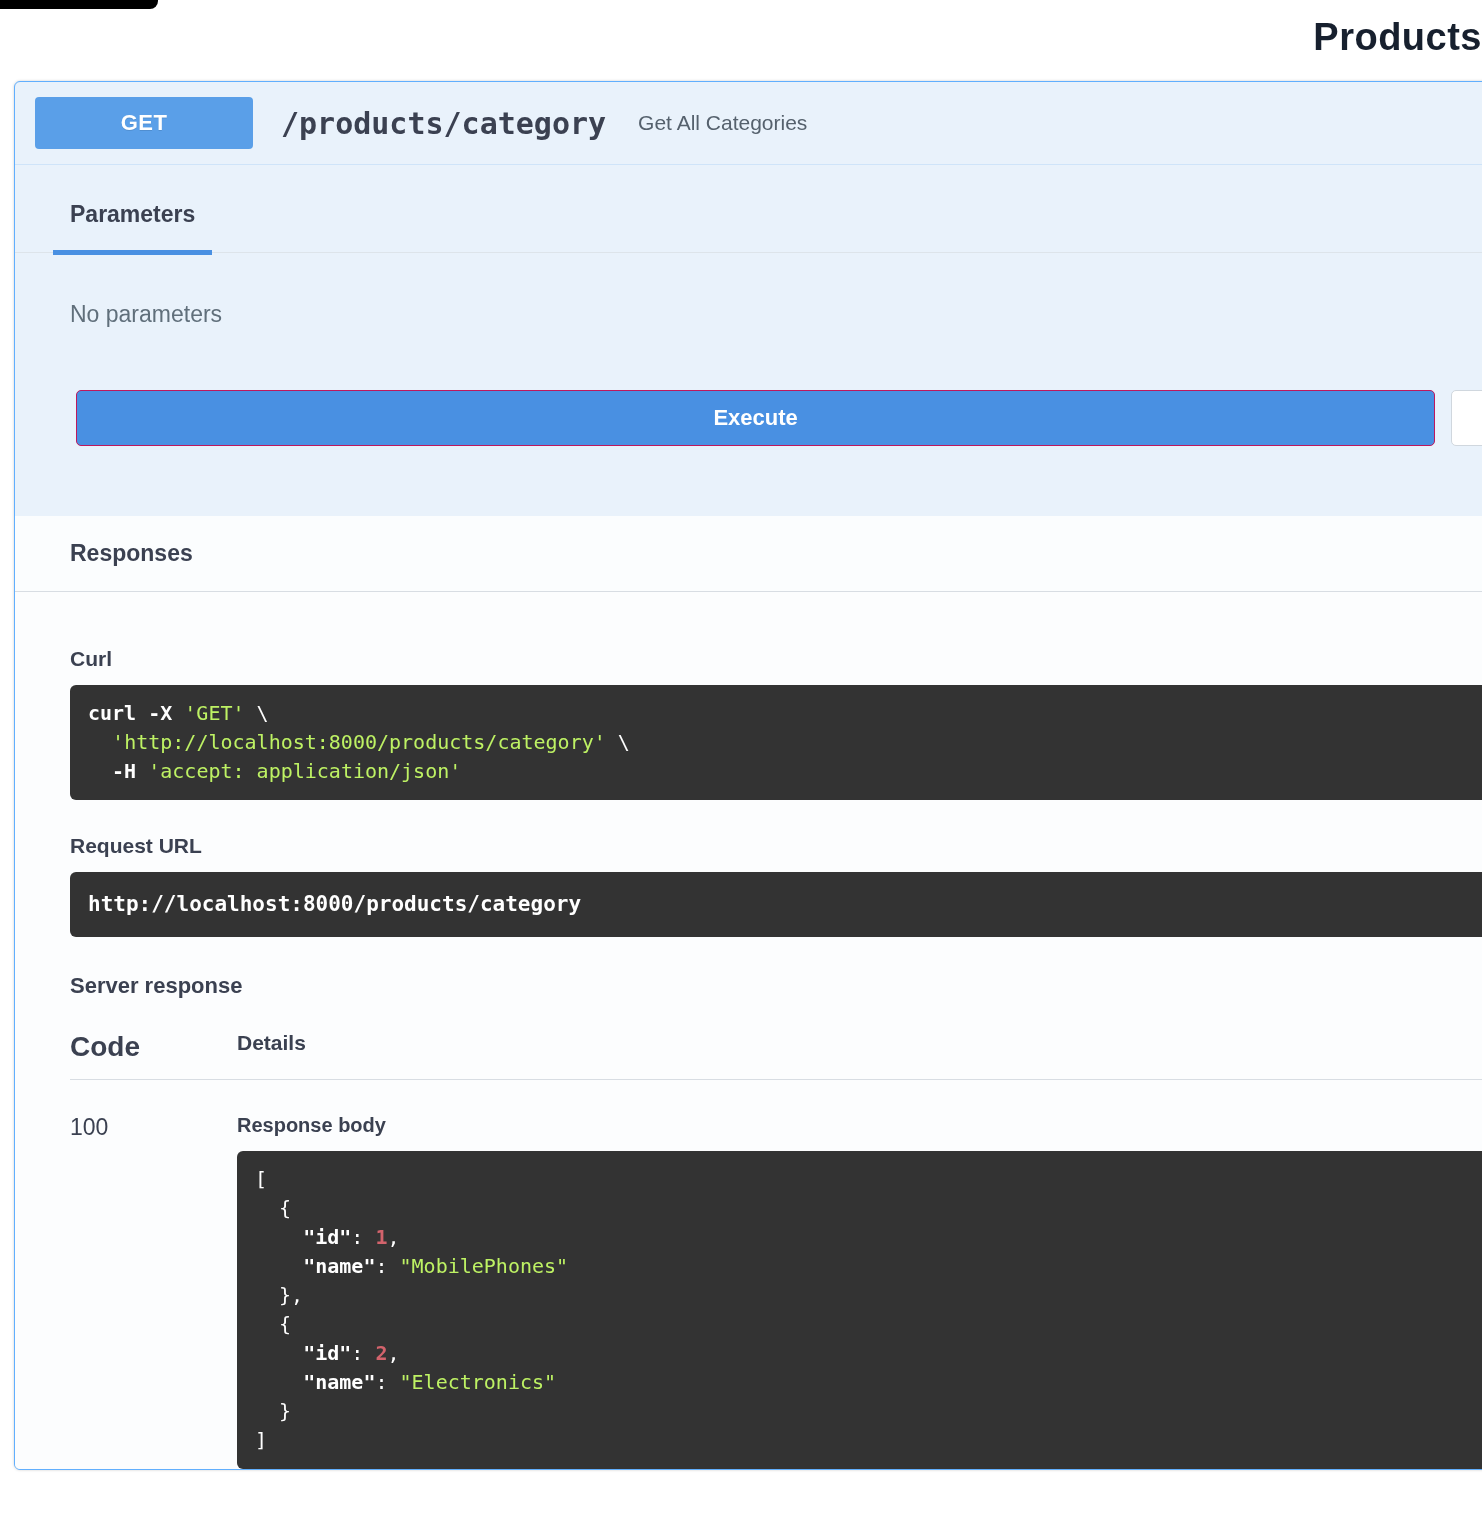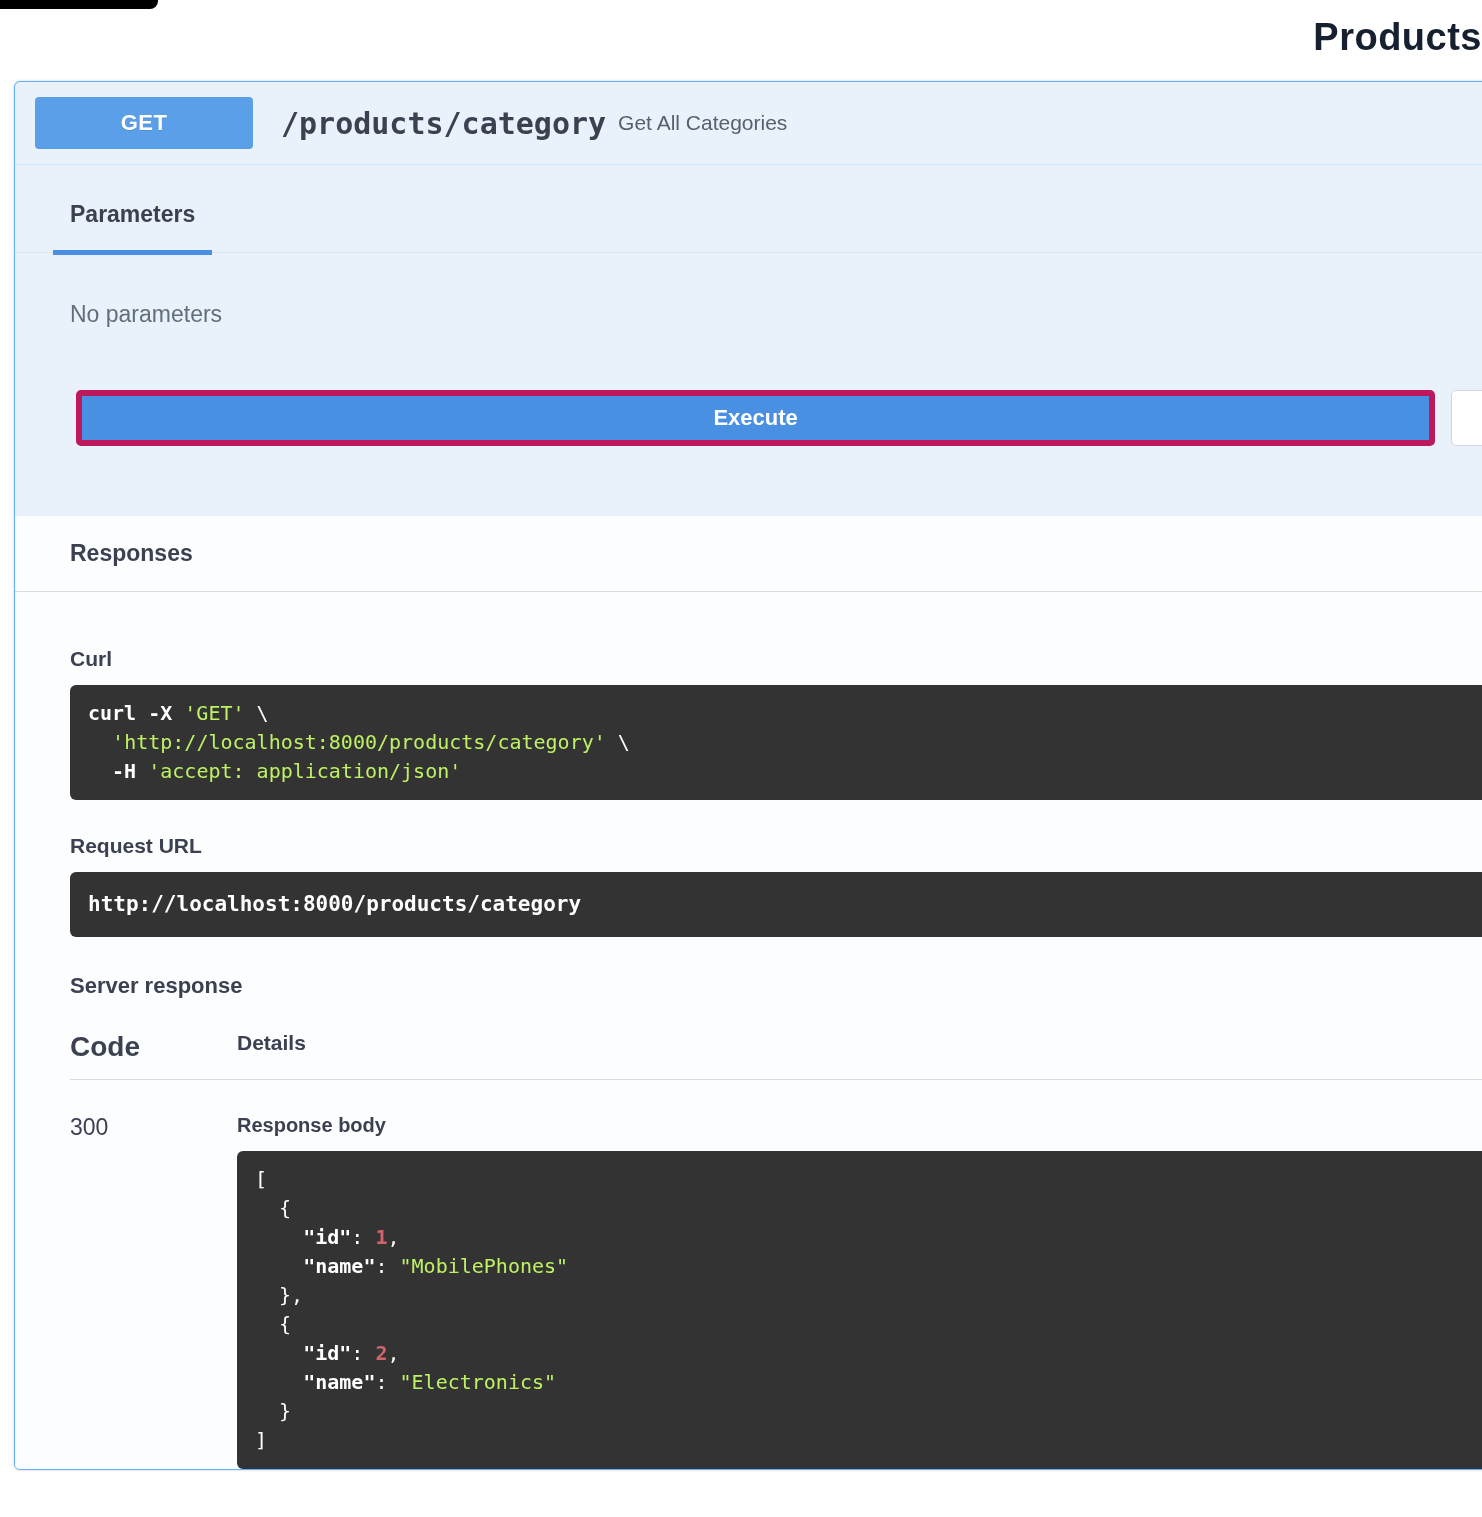--- a/index.html
+++ b/index.html
@@ -59,21 +59,21 @@
     text-shadow: 0 1px 0 rgba(0,0,0,.1);
   }
   .endpoint-path {
     margin-left: 28px;
     font-family: "DejaVu Sans Mono", "Liberation Mono", monospace;
     font-weight: bold;
     font-size: 30px;
     color: #3b4151;
   }
   .endpoint-desc {
-    margin-left: 12px;
+    margin-left: 32px;
     font-size: 21px;
     color: #55616d;
   }
   
   .tab-header {
     display: flex;
     border-bottom: 1px solid #dde4ea;
   }
   .tab {
     position: relative;
@@ -101,21 +101,21 @@
   .execute-row {
     display: flex;
     gap: 16px;
     margin-left: 61px;
     padding-bottom: 70px;
   }
   .btn-execute {
     width: 1362px;
     height: 56px;
     background: #4990e2;
-    border: 6px solid #be185d;
+    border: 1px solid #be185d;
     border-radius: 5px;
     color: #fff;
     font-size: 22px;
     font-weight: bold;
     font-family: "Liberation Sans", sans-serif;
     cursor: pointer;
   }
   .btn-clear {
     width: 110px;
     height: 56px;
@@ -241,21 +241,21 @@
       <pre class="code-block url-block">http://localhost:8000/products/category</pre>
 
       <div class="server-response-heading">Server response</div>
 
       <div class="live-response-table">
         <div class="lr-header">
           <div class="lr-col-code">Code</div>
           <div class="lr-col-details">Details</div>
         </div>
         <div class="lr-row">
-          <div class="lr-code-value">300</div>
+          <div class="lr-code-value">100</div>
           <div>
             <div class="response-body-label">Response body</div>
             <pre class="code-block response-body-block"><div class="code-line"><span class="tok-p">[</span></div><div class="code-line"><span class="tok-p">  {</span></div><div class="code-line"><span class="tok-p">    </span><span class="tok-k">"id"</span><span class="tok-p">: </span><span class="tok-n">1</span><span class="tok-p">,</span></div><div class="code-line"><span class="tok-p">    </span><span class="tok-k">"name"</span><span class="tok-p">: </span><span class="tok-s">"MobilePhones"</span></div><div class="code-line"><span class="tok-p">  },</span></div><div class="code-line"><span class="tok-p">  {</span></div><div class="code-line"><span class="tok-p">    </span><span class="tok-k">"id"</span><span class="tok-p">: </span><span class="tok-n">2</span><span class="tok-p">,</span></div><div class="code-line"><span class="tok-p">    </span><span class="tok-k">"name"</span><span class="tok-p">: </span><span class="tok-s">"Electronics"</span></div><div class="code-line"><span class="tok-p">  }</span></div><div class="code-line"><span class="tok-p">]</span></div></pre>
           </div>
         </div>
       </div>
 
     </div>
   </div>
 </div>

